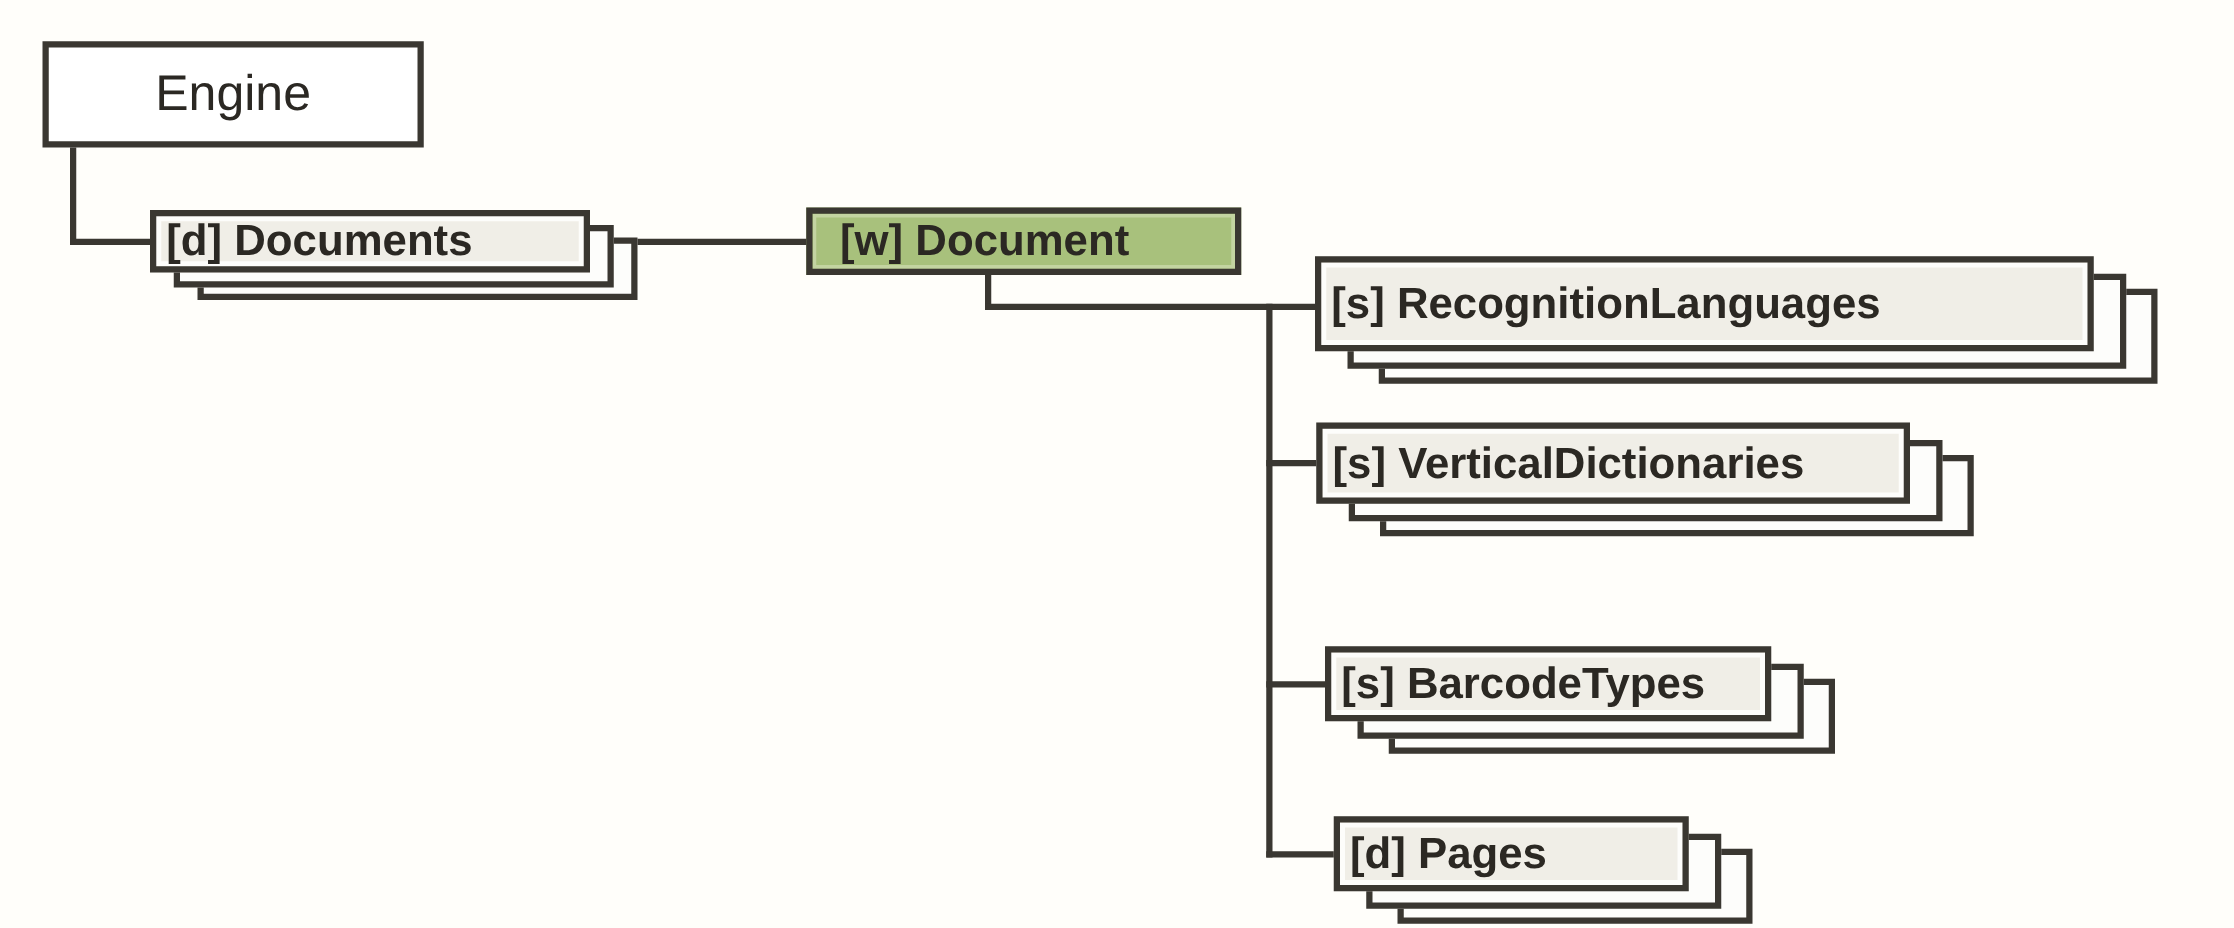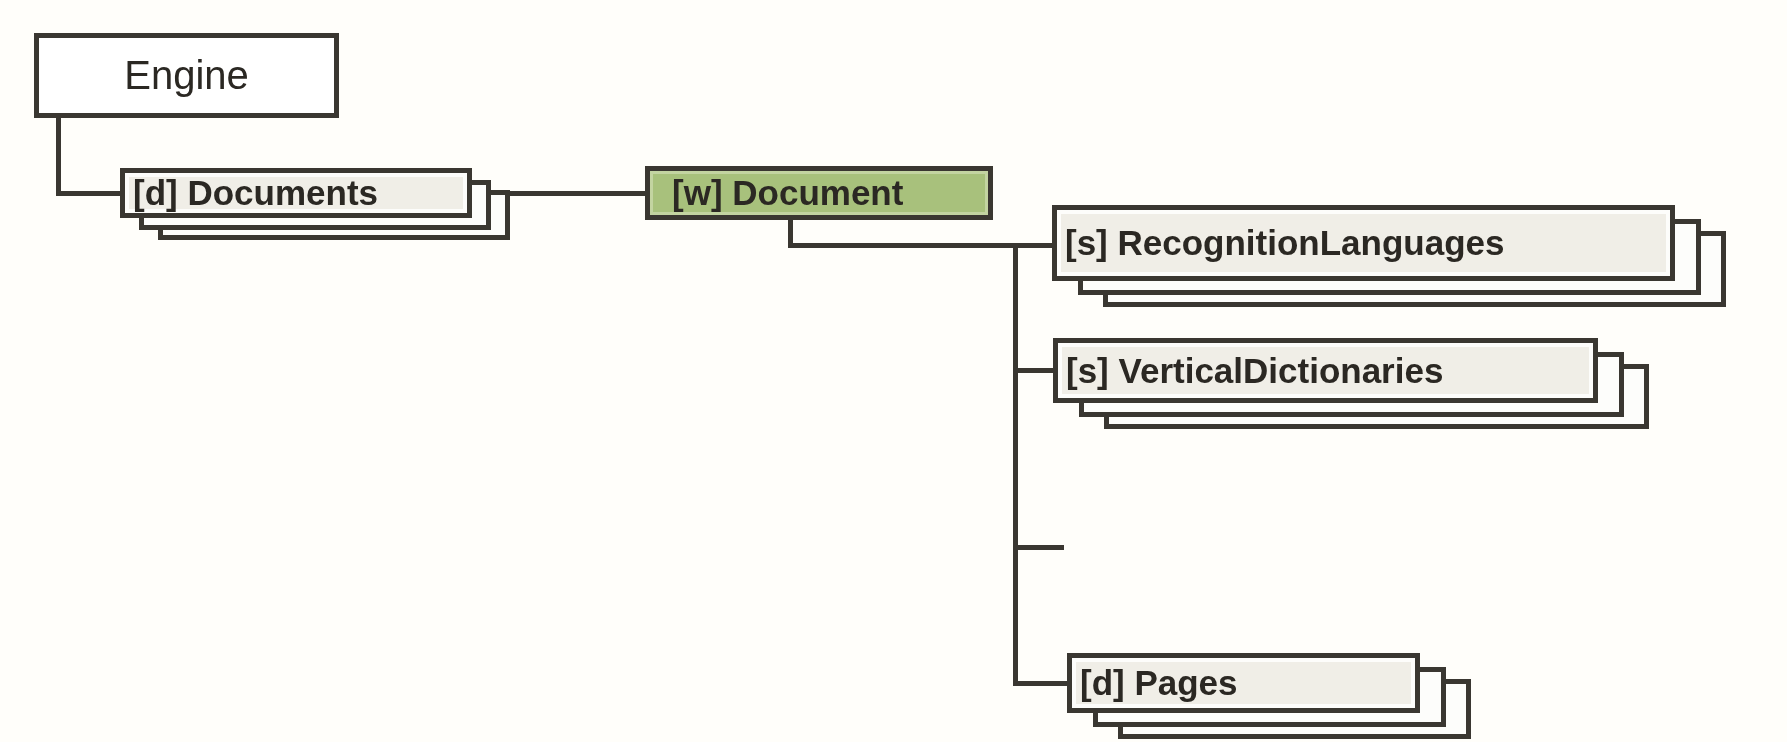--- a/index.html
+++ b/index.html
@@ -112,30 +112,37 @@
   </div>
 
   <div class="node stack wide" style="left:1052px; top:205px; width:623px; height:76px;">
     <div class="layer l2"></div>
     <div class="layer l1"></div>
     <div class="face">
       <span class="lbl">[s] RecognitionLanguages</span>
     </div>
   </div>
 
-  <div class="node stack wide" style="left:1053px; top:338px; width:545px; height:65px;">
+  <div class="node stack wide" style="left:1053px; top:338px; width:475px; height:65px;">
     <div class="layer l2"></div>
     <div class="layer l1"></div>
     <div class="face">
       <span class="lbl">[s] VerticalDictionaries</span>
     </div>
   </div>
 
+  <div class="node stack wide" style="left:1060px; top:517px; width:357px; height:60px;">
+    <div class="layer l2"></div>
+    <div class="layer l1"></div>
+    <div class="face">
+      <span class="lbl">[s] BarcodeTypes</span>
+    </div>
+  </div>
 
-  <div class="node stack wide" style="left:1067px; top:653px; width:353px; height:60px;">
+  <div class="node stack wide" style="left:1067px; top:653px; width:284px; height:60px;">
     <div class="layer l2"></div>
     <div class="layer l1"></div>
     <div class="face">
       <span class="lbl">[d] Pages</span>
     </div>
   </div>
 
 </div>
 
 </body></html>

